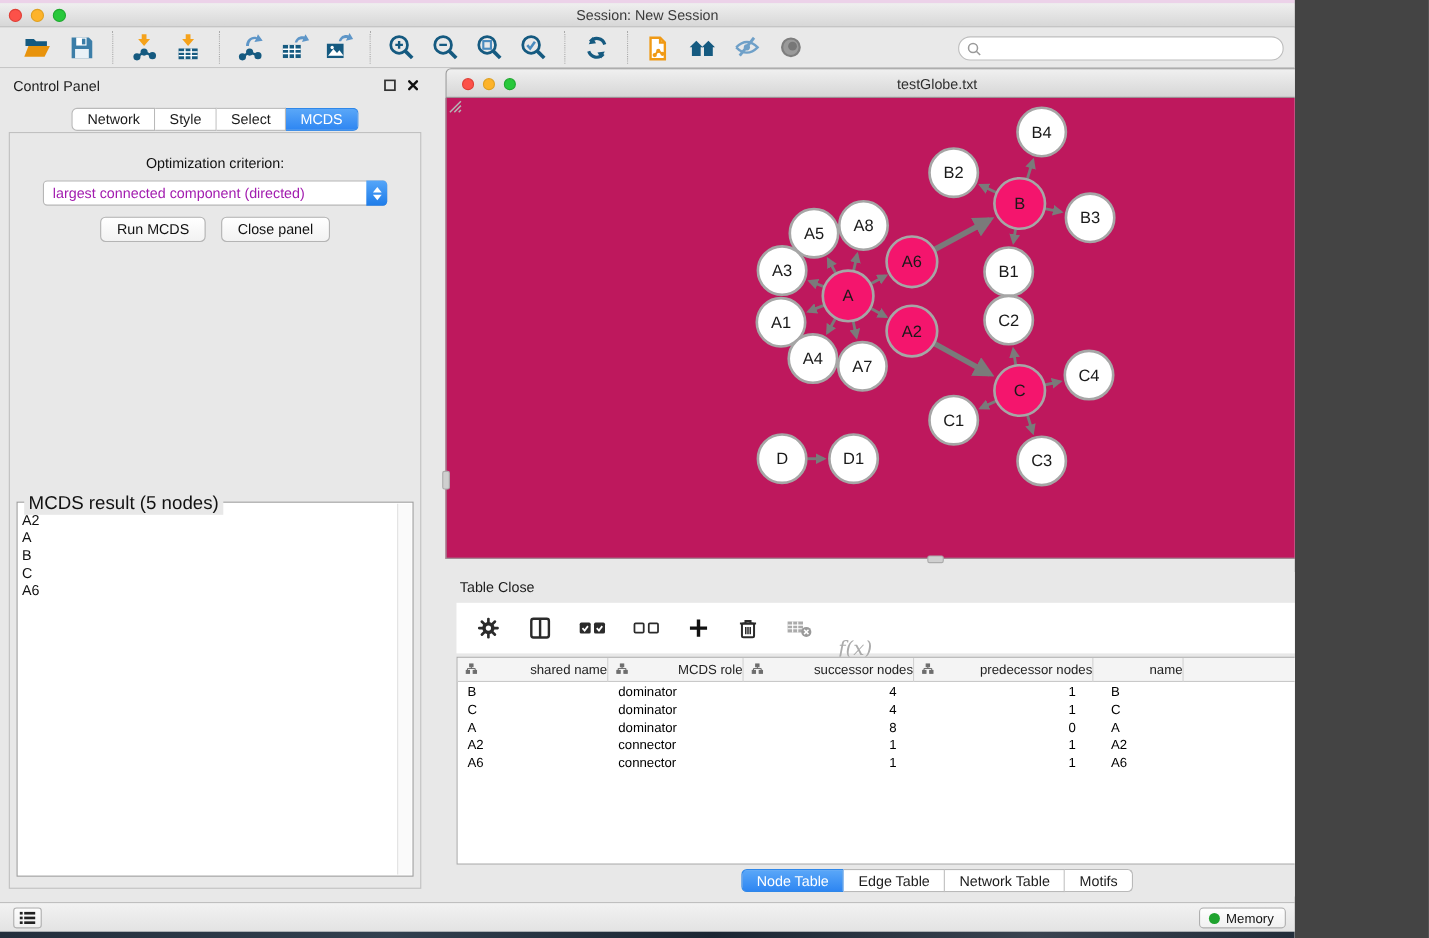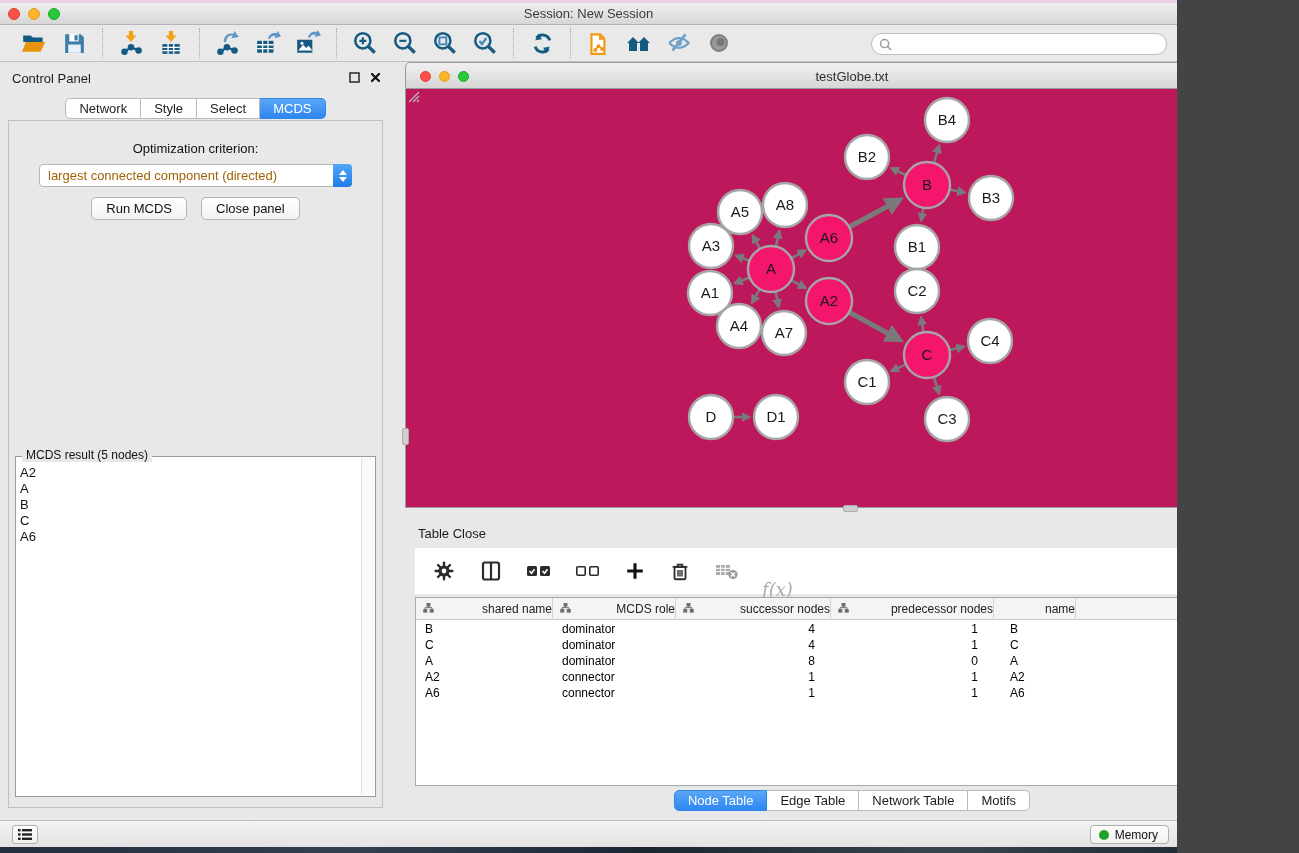--- a/index.html
+++ b/index.html
@@ -36,33 +36,33 @@
   .control-panel .seg-tabs { top:36px; }
   .seg-tab { font-size:13px; color:#1c1c1c; background:#fff; border:1px solid #b9b9b9;
     border-left:none; padding:2px 13px 3px; height:21px; line-height:15px; }
   .seg-tab:first-child { border-left:1px solid #b9b9b9; border-radius:5px 0 0 5px; }
   .seg-tab:last-child { border-radius:0 5px 5px 0; }
   .seg-tab.active { background:linear-gradient(#5aa7f8,#2e86f2); border-color:#2f87e8; color:#fff; }
   .cp-content { position:absolute; left:8px; right:8px; top:58px; bottom:12px;
     border:1px solid #c0c0c0; background:#e8e8e8; }
   .opt-label { margin-top:20px; text-align:center; font-size:13px; color:#111; }
   .dropdown { position:relative; margin:8px auto 0; width:313px; height:23px; background:#fff;
-    border:1px solid #b6b6b6; border-radius:4px; font-size:13px; color:#a16207;
+    border:1px solid #b6b6b6; border-radius:4px; font-size:13px; color:#a21caf;
     display:flex; align-items:center; padding-left:8px; }
   .dd-stepper { position:absolute; right:-1px; top:-1px; width:19px; height:23px; border-radius:0 4px 4px 0;
     background:linear-gradient(#55a6f9,#1e7ce9); display:flex; flex-direction:column; align-items:center; justify-content:center; gap:2px; }
   .chev-up { width:0; height:0; border-left:4px solid transparent; border-right:4px solid transparent; border-bottom:5px solid #fff; }
   .chev-down { width:0; height:0; border-left:4px solid transparent; border-right:4px solid transparent; border-top:5px solid #fff; }
   .btn-row { margin-top:10px; display:flex; justify-content:center; gap:14px; }
   .mac-btn { background:linear-gradient(#ffffff,#f2f2f2); border:1px solid #b4b4b4; border-radius:5px;
     font-size:13px; color:#111; padding:3px 14px 4px; height:23px; line-height:15px; }
   .mcds-box { position:absolute; left:6px; right:6px; top:335px; bottom:10px;
     border:1px solid #9a9a9a; background:#fff; }
   .mcds-legend { position:absolute; top:-9px; left:6px; background:#e8e8e8; padding:0 4px;
-    font-size:12px; color:#111; }
+    font-size:17px; color:#111; }
   .mcds-list { position:absolute; left:4px; right:15px; top:8px; bottom:4px; overflow:hidden; }
   .mcds-item { font-size:13px; color:#111; height:16px; line-height:16px; }
   .mcds-scroll { position:absolute; right:1px; top:1px; bottom:1px; width:13px; background:#fafafa; border-left:1px solid #e2e2e2; }
 
   
   .right-bg { position:absolute; left:391px; top:62px; right:0; bottom:33px; background:#e8e8e8; }
   .net-window { position:absolute; left:405px; top:62px; width:894px; height:446px; }
   .net-titlebar { position:absolute; left:0; top:0; right:0; height:27px;
     background:linear-gradient(#f0f0f0,#d6d6d6); border:1px solid #9b9b9b; border-radius:5px 5px 0 0; }
   .net-titlebar .lights { left:14px; top:8px; gap:8px; }

